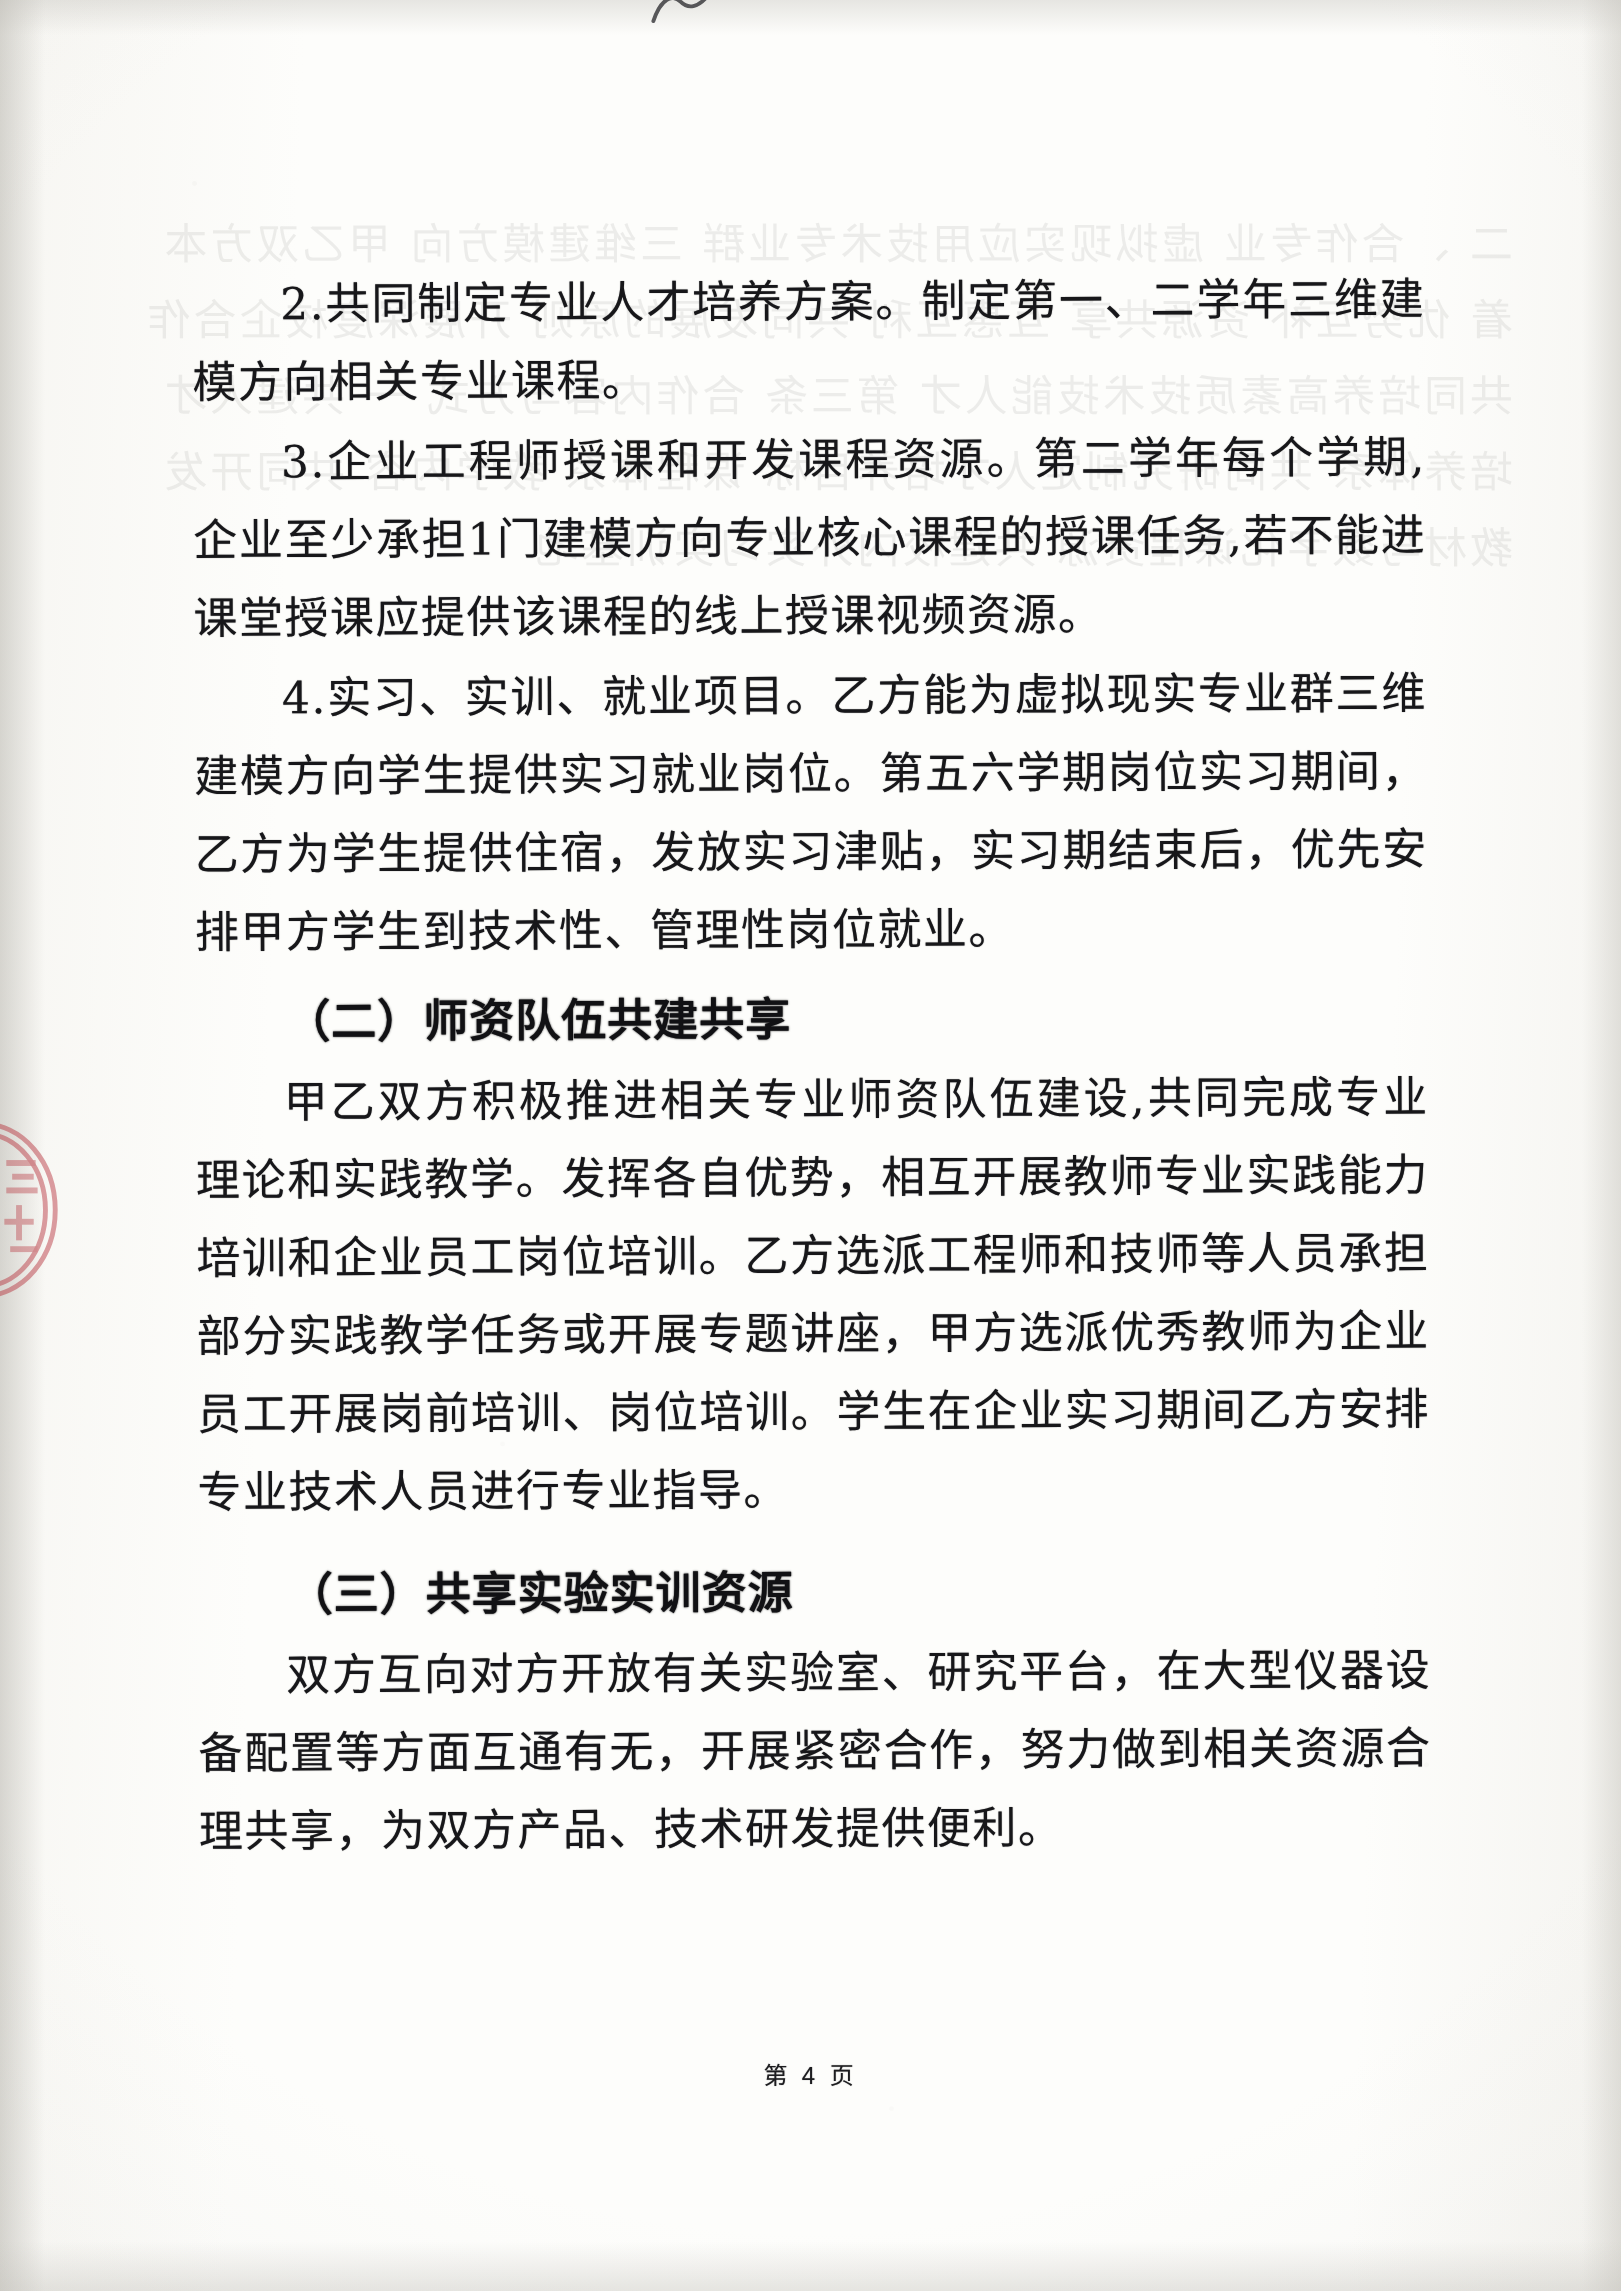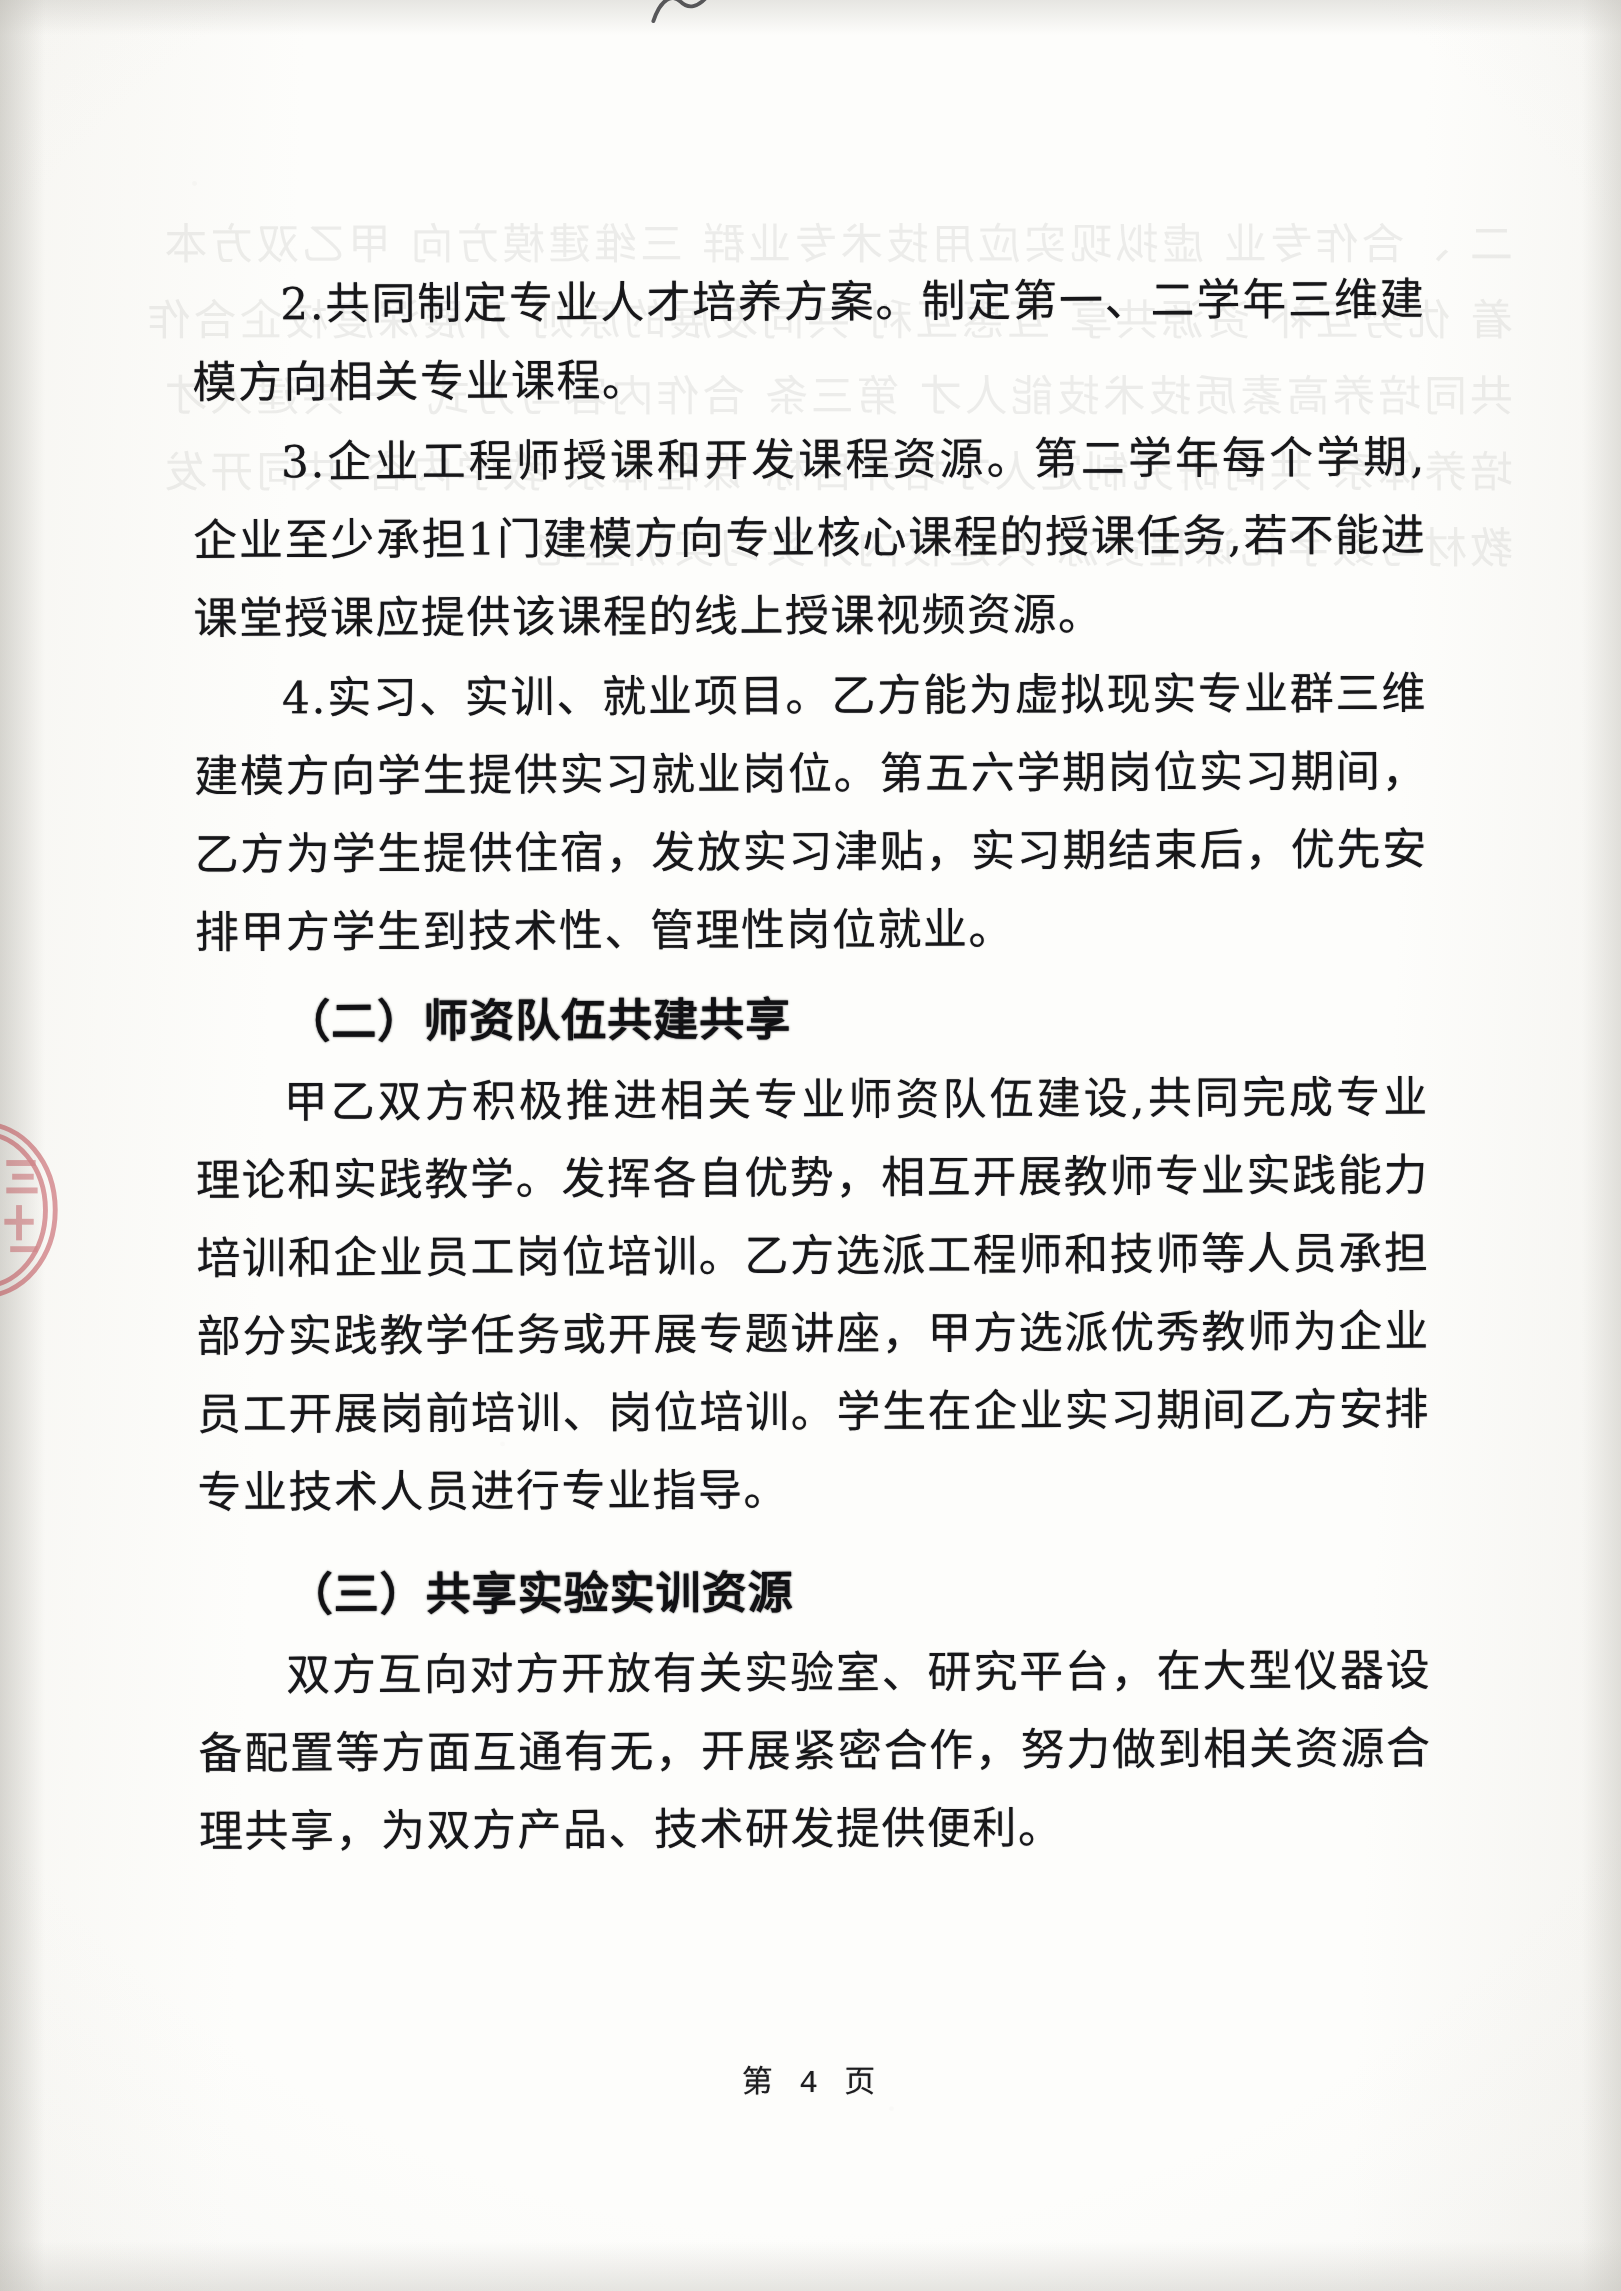--- a/index.html
+++ b/index.html
@@ -144,24 +144,24 @@
 
   .gap-before { margin-top: 25.5px; }
 
   
   .footer {
     position: absolute;
     left: 0;
     right: 0;
     top: 2056px;
     text-align: center;
-    font-size: 31px;
+    font-size: 24px;
     letter-spacing: 3.9px;
     color: #1d1d20;
-    font-family: Liberation Mono, monospace;
+    font-family: Liberation Sans, sans-serif;
     text-shadow: 0 0 1px rgba(0,0,0,.5);
   }
 
   .slight-skew { transform: rotate(-0.25deg); transform-origin: 50% 0; }
 </style>
 </head>
 <body>
 
 <div class="page">
 

